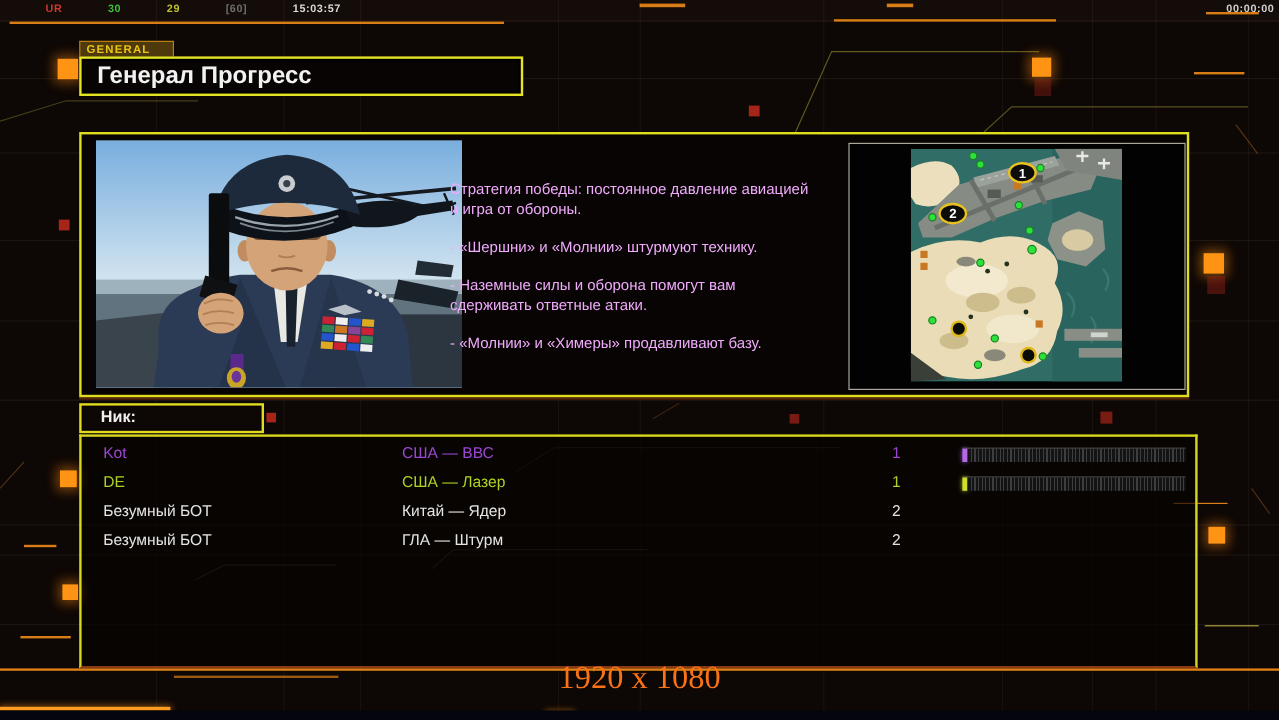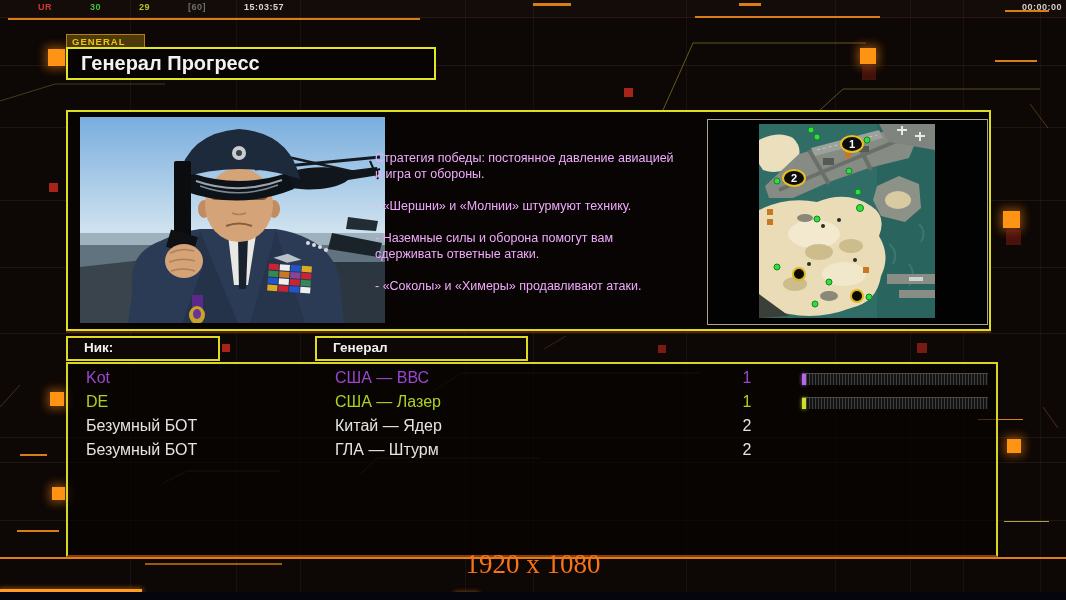--- a/index.html
+++ b/index.html
@@ -46,21 +46,21 @@
   .map-img{position:absolute;left:51px;top:4px;width:176px;height:194px;}
 
   
   .hbox{position:absolute;top:336px;height:21px;background:#0d0705;border:2px solid #e0da20;
         box-shadow:inset 0 0 0 1px rgba(0,0,0,.6);color:#f0f0ee;font-size:13.5px;font-weight:bold;}
   .hbox .hl{position:absolute;top:2px;}
 
   
   .tbody{position:absolute;left:66px;top:362px;width:928px;height:191px;background:rgba(6,3,2,.65);
          border:2px solid #d8d820;border-bottom-color:#8a3a12;}
-  .trow{position:absolute;left:0;width:100%;height:22px;line-height:22px;font-size:16px;}
+  .trow{position:absolute;left:0;width:100%;height:22px;line-height:22px;font-size:13px;}
   .cell{position:absolute;white-space:nowrap;}
   .cell.nick{left:18px;} .cell.gen{left:267px;}
   .cell.team{left:664px;width:30px;text-align:center;}
   .c-purple{color:#9a46d2;} .c-green{color:#aed122;} .c-white{color:#e4e4e4;}
   .pbar{position:absolute;left:734px;top:6px;width:186px;height:11px;background:#101010;
         border-top:1px solid #4a4a4a;display:flex;}
   .sliver{width:4px;height:100%;}
   .sl-purple{background:#b468e8;box-shadow:0 0 4px rgba(180,104,232,.8);}
   .sl-green{background:#cede2a;box-shadow:0 0 4px rgba(206,222,42,.8);}
   .ticks{flex:1;background:repeating-linear-gradient(to right,#3e3e3e 0 1px,#131313 1px 3px);}
@@ -229,21 +229,21 @@
         </g>
       </svg>
     </div>
 
     <div class="brief">
       <p>Стратегия победы: постоянное давление авиацией
  и игра от обороны.</p>
       <p>- «Шершни» и «Молнии» штурмуют технику.</p>
       <p>- Наземные силы и оборона помогут вам
  сдерживать ответные атаки.</p>
-      <p>- «Соколы» и «Химеры» продавливают атаки.</p>
+      <p>- «Молнии» и «Химеры» продавливают базу.</p>
     </div>
 
     <div class="map-panel">
       <div class="map-img">
         <svg width="176" height="194" viewBox="0 0 176 194">
           <rect width="176" height="194" fill="#2f6d66"></rect>
           <rect x="118" width="58" height="194" fill="#2a645e"></rect>
           <path d="M130,120 q10,8 4,20 M150,140 q8,10 0,22 M160,100 q8,8 2,18" stroke="#4a8a80" stroke-width="2" fill="none" opacity=".5"></path>
 
           <path d="M0,16 Q20,6 34,14 Q46,26 36,40 Q20,52 4,46 L0,40 Z" fill="#ecdfbd"></path>
@@ -312,23 +312,20 @@
             <text x="35" y="58" text-anchor="middle" fill="#fff" font-size="11" font-weight="bold" font-family="Liberation Sans, sans-serif">2</text>
           </g>
         </svg>
       </div>
     </div>
   </div>
 
   <div class="hbox" style="left:66px;width:150px">
     <span class="hl" style="left:16px">Ник:</span>
   </div>
-  <div class="hbox" style="left:315px;width:209px">
-    <span class="hl" style="left:16px">Генерал</span>
-  </div>
 
   <div class="tbody">
     <div class="trow" style="top:3px">
       <span class="cell nick c-purple">Kot</span>
       <span class="cell gen c-purple">США — ВВС</span>
       <span class="cell team c-purple">1</span>
       <div class="pbar">
           <span class="sliver sl-purple"></span>
           <span class="ticks"></span>
         </div>

